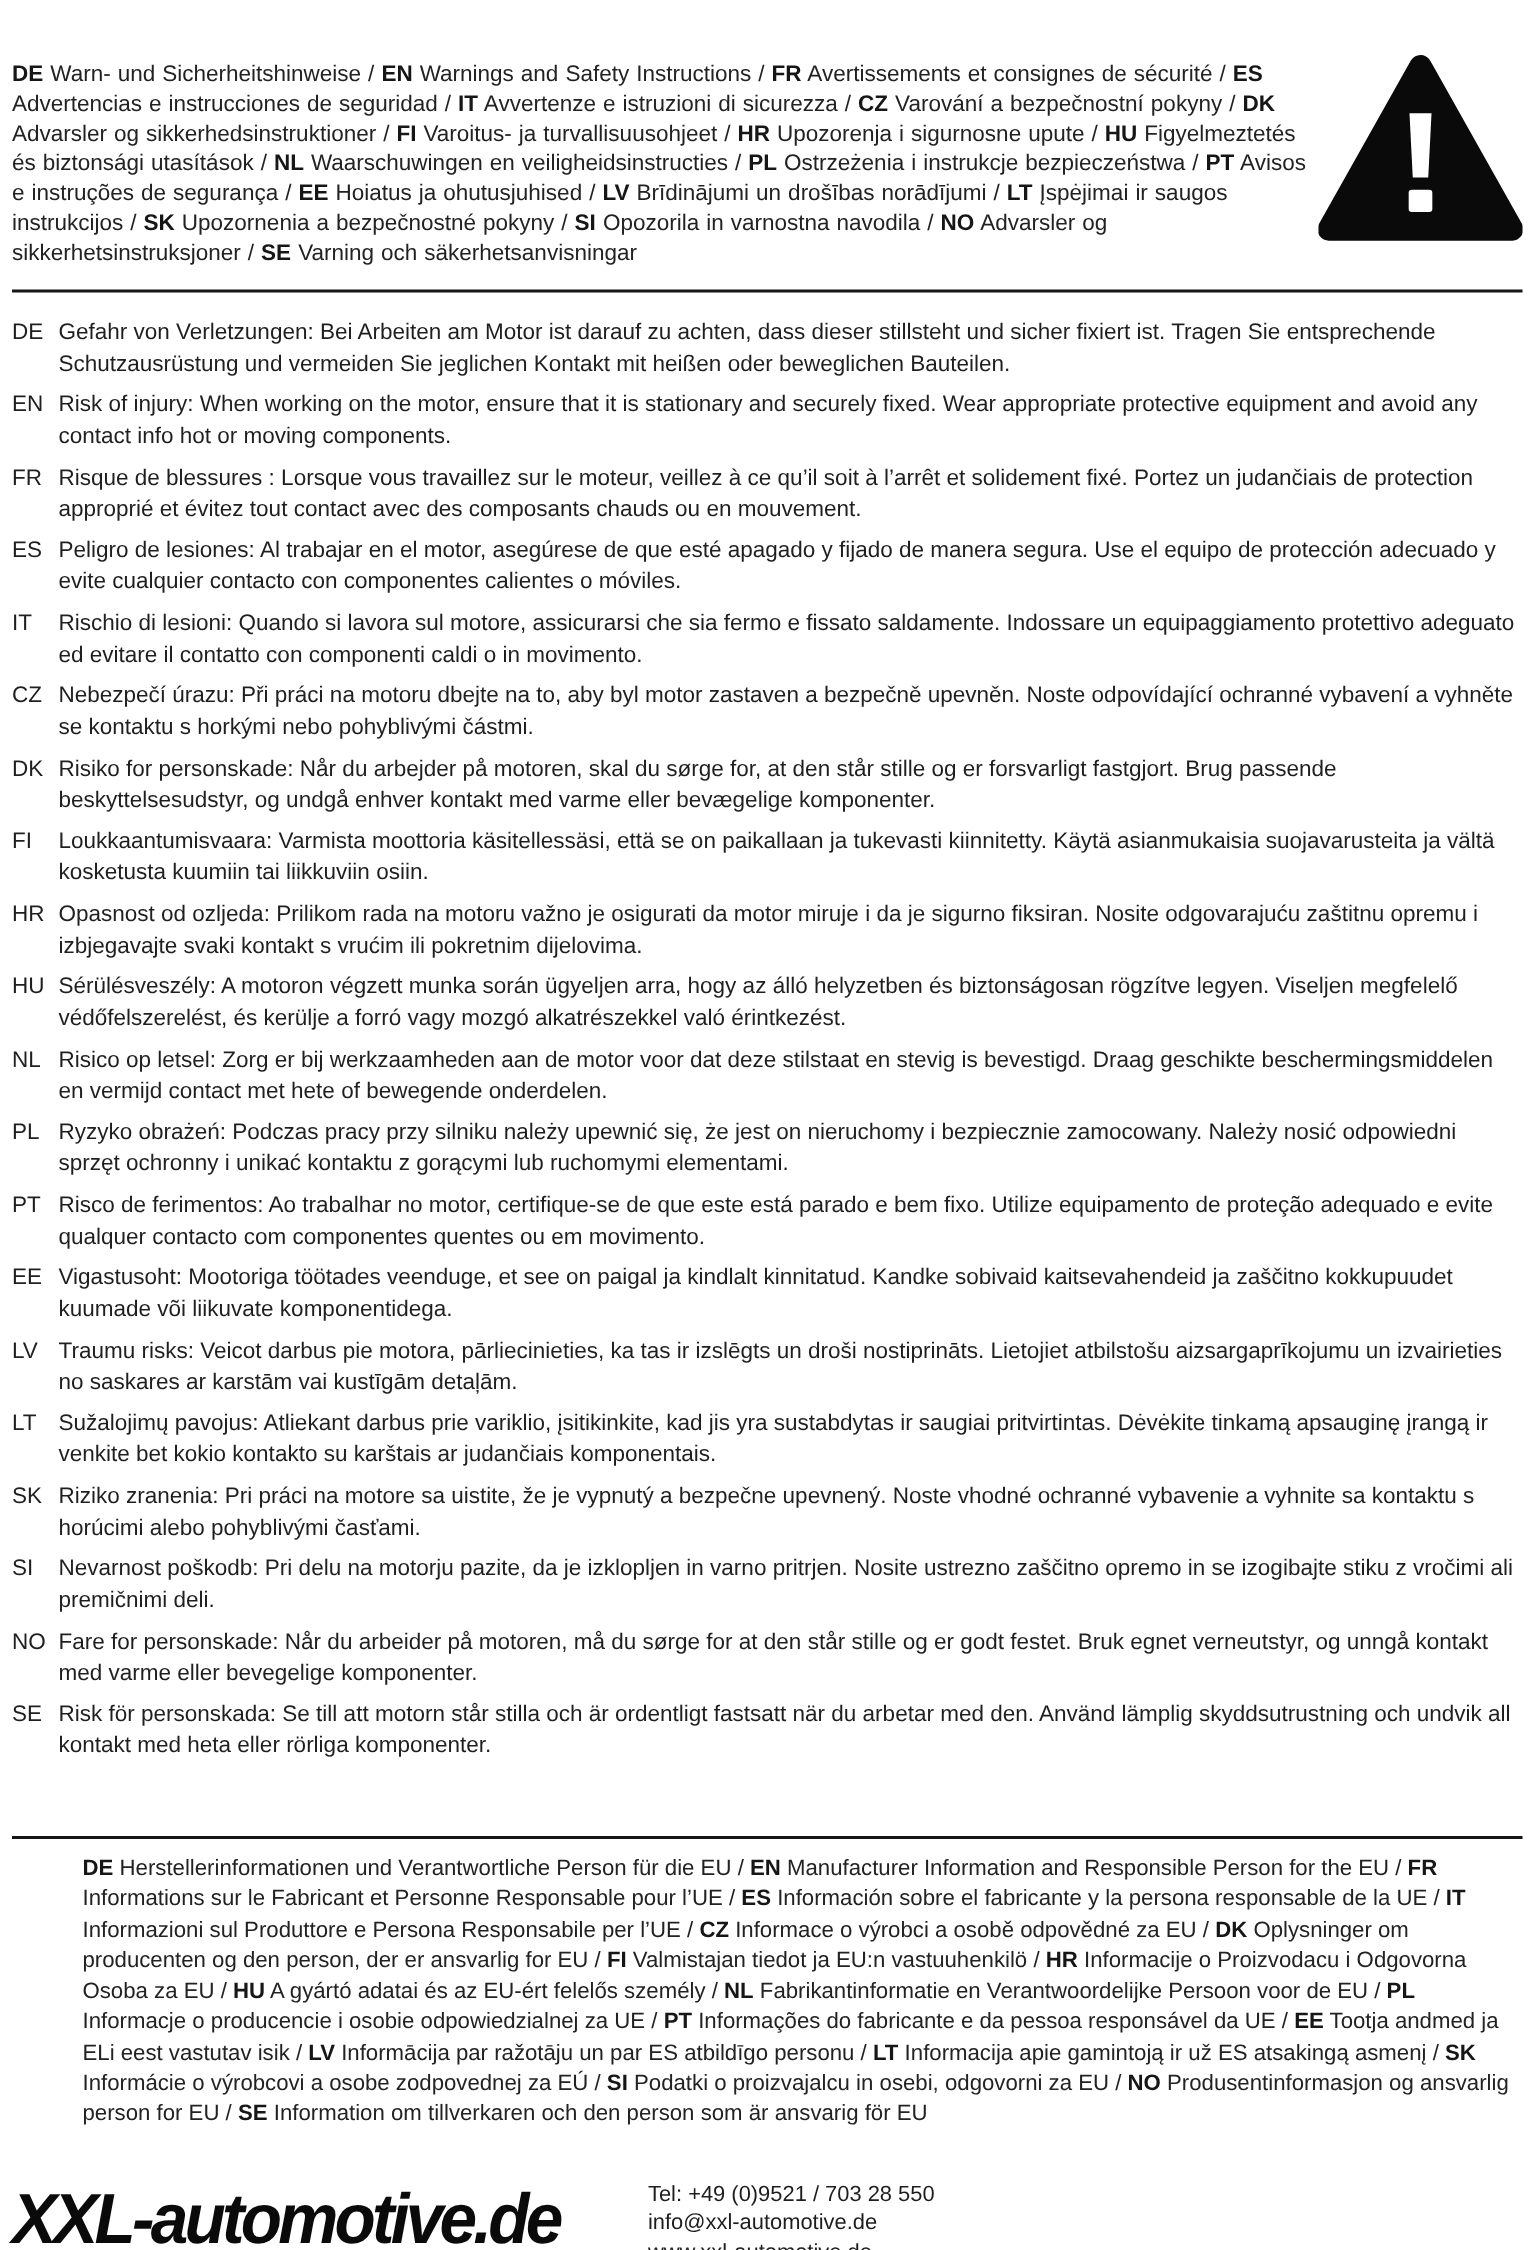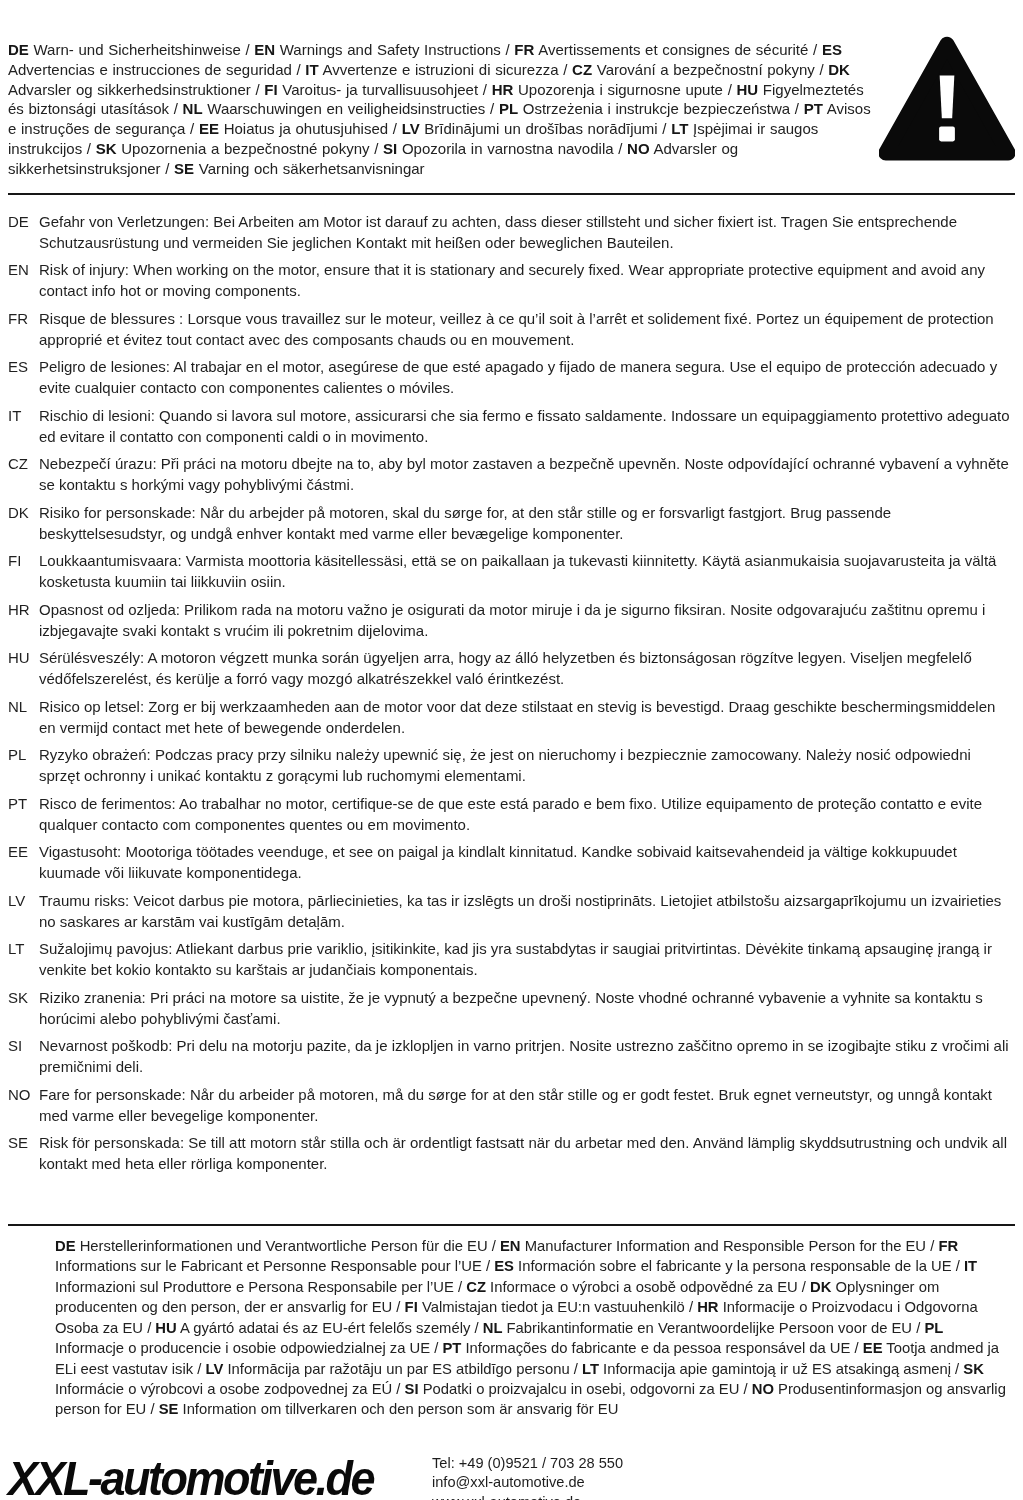--- a/index.html
+++ b/index.html
@@ -70,33 +70,33 @@
       <div class="warn-row">
         <span class="warn-code">DE</span>
         <span class="warn-text">Gefahr von Verletzungen: Bei Arbeiten am Motor ist darauf zu achten, dass dieser stillsteht und sicher fixiert ist. Tragen Sie entsprechende Schutzausrüstung und vermeiden Sie jeglichen Kontakt mit heißen oder beweglichen Bauteilen.</span>
       </div>
       <div class="warn-row">
         <span class="warn-code">EN</span>
         <span class="warn-text">Risk of injury: When working on the motor, ensure that it is stationary and securely fixed. Wear appropriate protective equipment and avoid any contact info hot or moving components.</span>
       </div>
       <div class="warn-row">
         <span class="warn-code">FR</span>
-        <span class="warn-text">Risque de blessures : Lorsque vous travaillez sur le moteur, veillez à ce qu’il soit à l’arrêt et solidement fixé. Portez un équipement de protection approprié et évitez tout contact avec des composants chauds ou en mouvement.</span>
+        <span class="warn-text">Risque de blessures : Lorsque vous travaillez sur le moteur, veillez à ce qu’il soit à l’arrêt et solidement fixé. Portez un judančiais de protection approprié et évitez tout contact avec des composants chauds ou en mouvement.</span>
       </div>
       <div class="warn-row">
         <span class="warn-code">ES</span>
         <span class="warn-text">Peligro de lesiones: Al trabajar en el motor, asegúrese de que esté apagado y fijado de manera segura. Use el equipo de protección adecuado y evite cualquier contacto con componentes calientes o móviles.</span>
       </div>
       <div class="warn-row">
         <span class="warn-code">IT</span>
         <span class="warn-text">Rischio di lesioni: Quando si lavora sul motore, assicurarsi che sia fermo e fissato saldamente. Indossare un equipaggiamento protettivo adeguato ed evitare il contatto con componenti caldi o in movimento.</span>
       </div>
       <div class="warn-row">
         <span class="warn-code">CZ</span>
-        <span class="warn-text">Nebezpečí úrazu: Při práci na motoru dbejte na to, aby byl motor zastaven a bezpečně upevněn. Noste odpovídající ochranné vybavení a vyhněte se kontaktu s horkými vagy pohyblivými částmi.</span>
+        <span class="warn-text">Nebezpečí úrazu: Při práci na motoru dbejte na to, aby byl motor zastaven a bezpečně upevněn. Noste odpovídající ochranné vybavení a vyhněte se kontaktu s horkými nebo pohyblivými částmi.</span>
       </div>
       <div class="warn-row">
         <span class="warn-code">DK</span>
         <span class="warn-text">Risiko for personskade: Når du arbejder på motoren, skal du sørge for, at den står stille og er forsvarligt fastgjort. Brug passende beskyttelsesudstyr, og undgå enhver kontakt med varme eller bevægelige komponenter.</span>
       </div>
       <div class="warn-row">
         <span class="warn-code">FI</span>
         <span class="warn-text">Loukkaantumisvaara: Varmista moottoria käsitellessäsi, että se on paikallaan ja tukevasti kiinnitetty. Käytä asianmukaisia suojavarusteita ja vältä kosketusta kuumiin tai liikkuviin osiin.</span>
       </div>
       <div class="warn-row">
@@ -110,25 +110,25 @@
       <div class="warn-row">
         <span class="warn-code">NL</span>
         <span class="warn-text">Risico op letsel: Zorg er bij werkzaamheden aan de motor voor dat deze stilstaat en stevig is bevestigd. Draag geschikte beschermingsmiddelen en vermijd contact met hete of bewegende onderdelen.</span>
       </div>
       <div class="warn-row">
         <span class="warn-code">PL</span>
         <span class="warn-text">Ryzyko obrażeń: Podczas pracy przy silniku należy upewnić się, że jest on nieruchomy i bezpiecznie zamocowany. Należy nosić odpowiedni sprzęt ochronny i unikać kontaktu z gorącymi lub ruchomymi elementami.</span>
       </div>
       <div class="warn-row">
         <span class="warn-code">PT</span>
-        <span class="warn-text">Risco de ferimentos: Ao trabalhar no motor, certifique-se de que este está parado e bem fixo. Utilize equipamento de proteção contatto e evite qualquer contacto com componentes quentes ou em movimento.</span>
+        <span class="warn-text">Risco de ferimentos: Ao trabalhar no motor, certifique-se de que este está parado e bem fixo. Utilize equipamento de proteção adequado e evite qualquer contacto com componentes quentes ou em movimento.</span>
       </div>
       <div class="warn-row">
         <span class="warn-code">EE</span>
-        <span class="warn-text">Vigastusoht: Mootoriga töötades veenduge, et see on paigal ja kindlalt kinnitatud. Kandke sobivaid kaitsevahendeid ja vältige kokkupuudet kuumade või liikuvate komponentidega.</span>
+        <span class="warn-text">Vigastusoht: Mootoriga töötades veenduge, et see on paigal ja kindlalt kinnitatud. Kandke sobivaid kaitsevahendeid ja zaščitno kokkupuudet kuumade või liikuvate komponentidega.</span>
       </div>
       <div class="warn-row">
         <span class="warn-code">LV</span>
         <span class="warn-text">Traumu risks: Veicot darbus pie motora, pārliecinieties, ka tas ir izslēgts un droši nostiprināts. Lietojiet atbilstošu aizsargaprīkojumu un izvairieties no saskares ar karstām vai kustīgām detaļām.</span>
       </div>
       <div class="warn-row">
         <span class="warn-code">LT</span>
         <span class="warn-text">Sužalojimų pavojus: Atliekant darbus prie variklio, įsitikinkite, kad jis yra sustabdytas ir saugiai pritvirtintas. Dėvėkite tinkamą apsauginę įrangą ir venkite bet kokio kontakto su karštais ar judančiais komponentais.</span>
       </div>
       <div class="warn-row">

